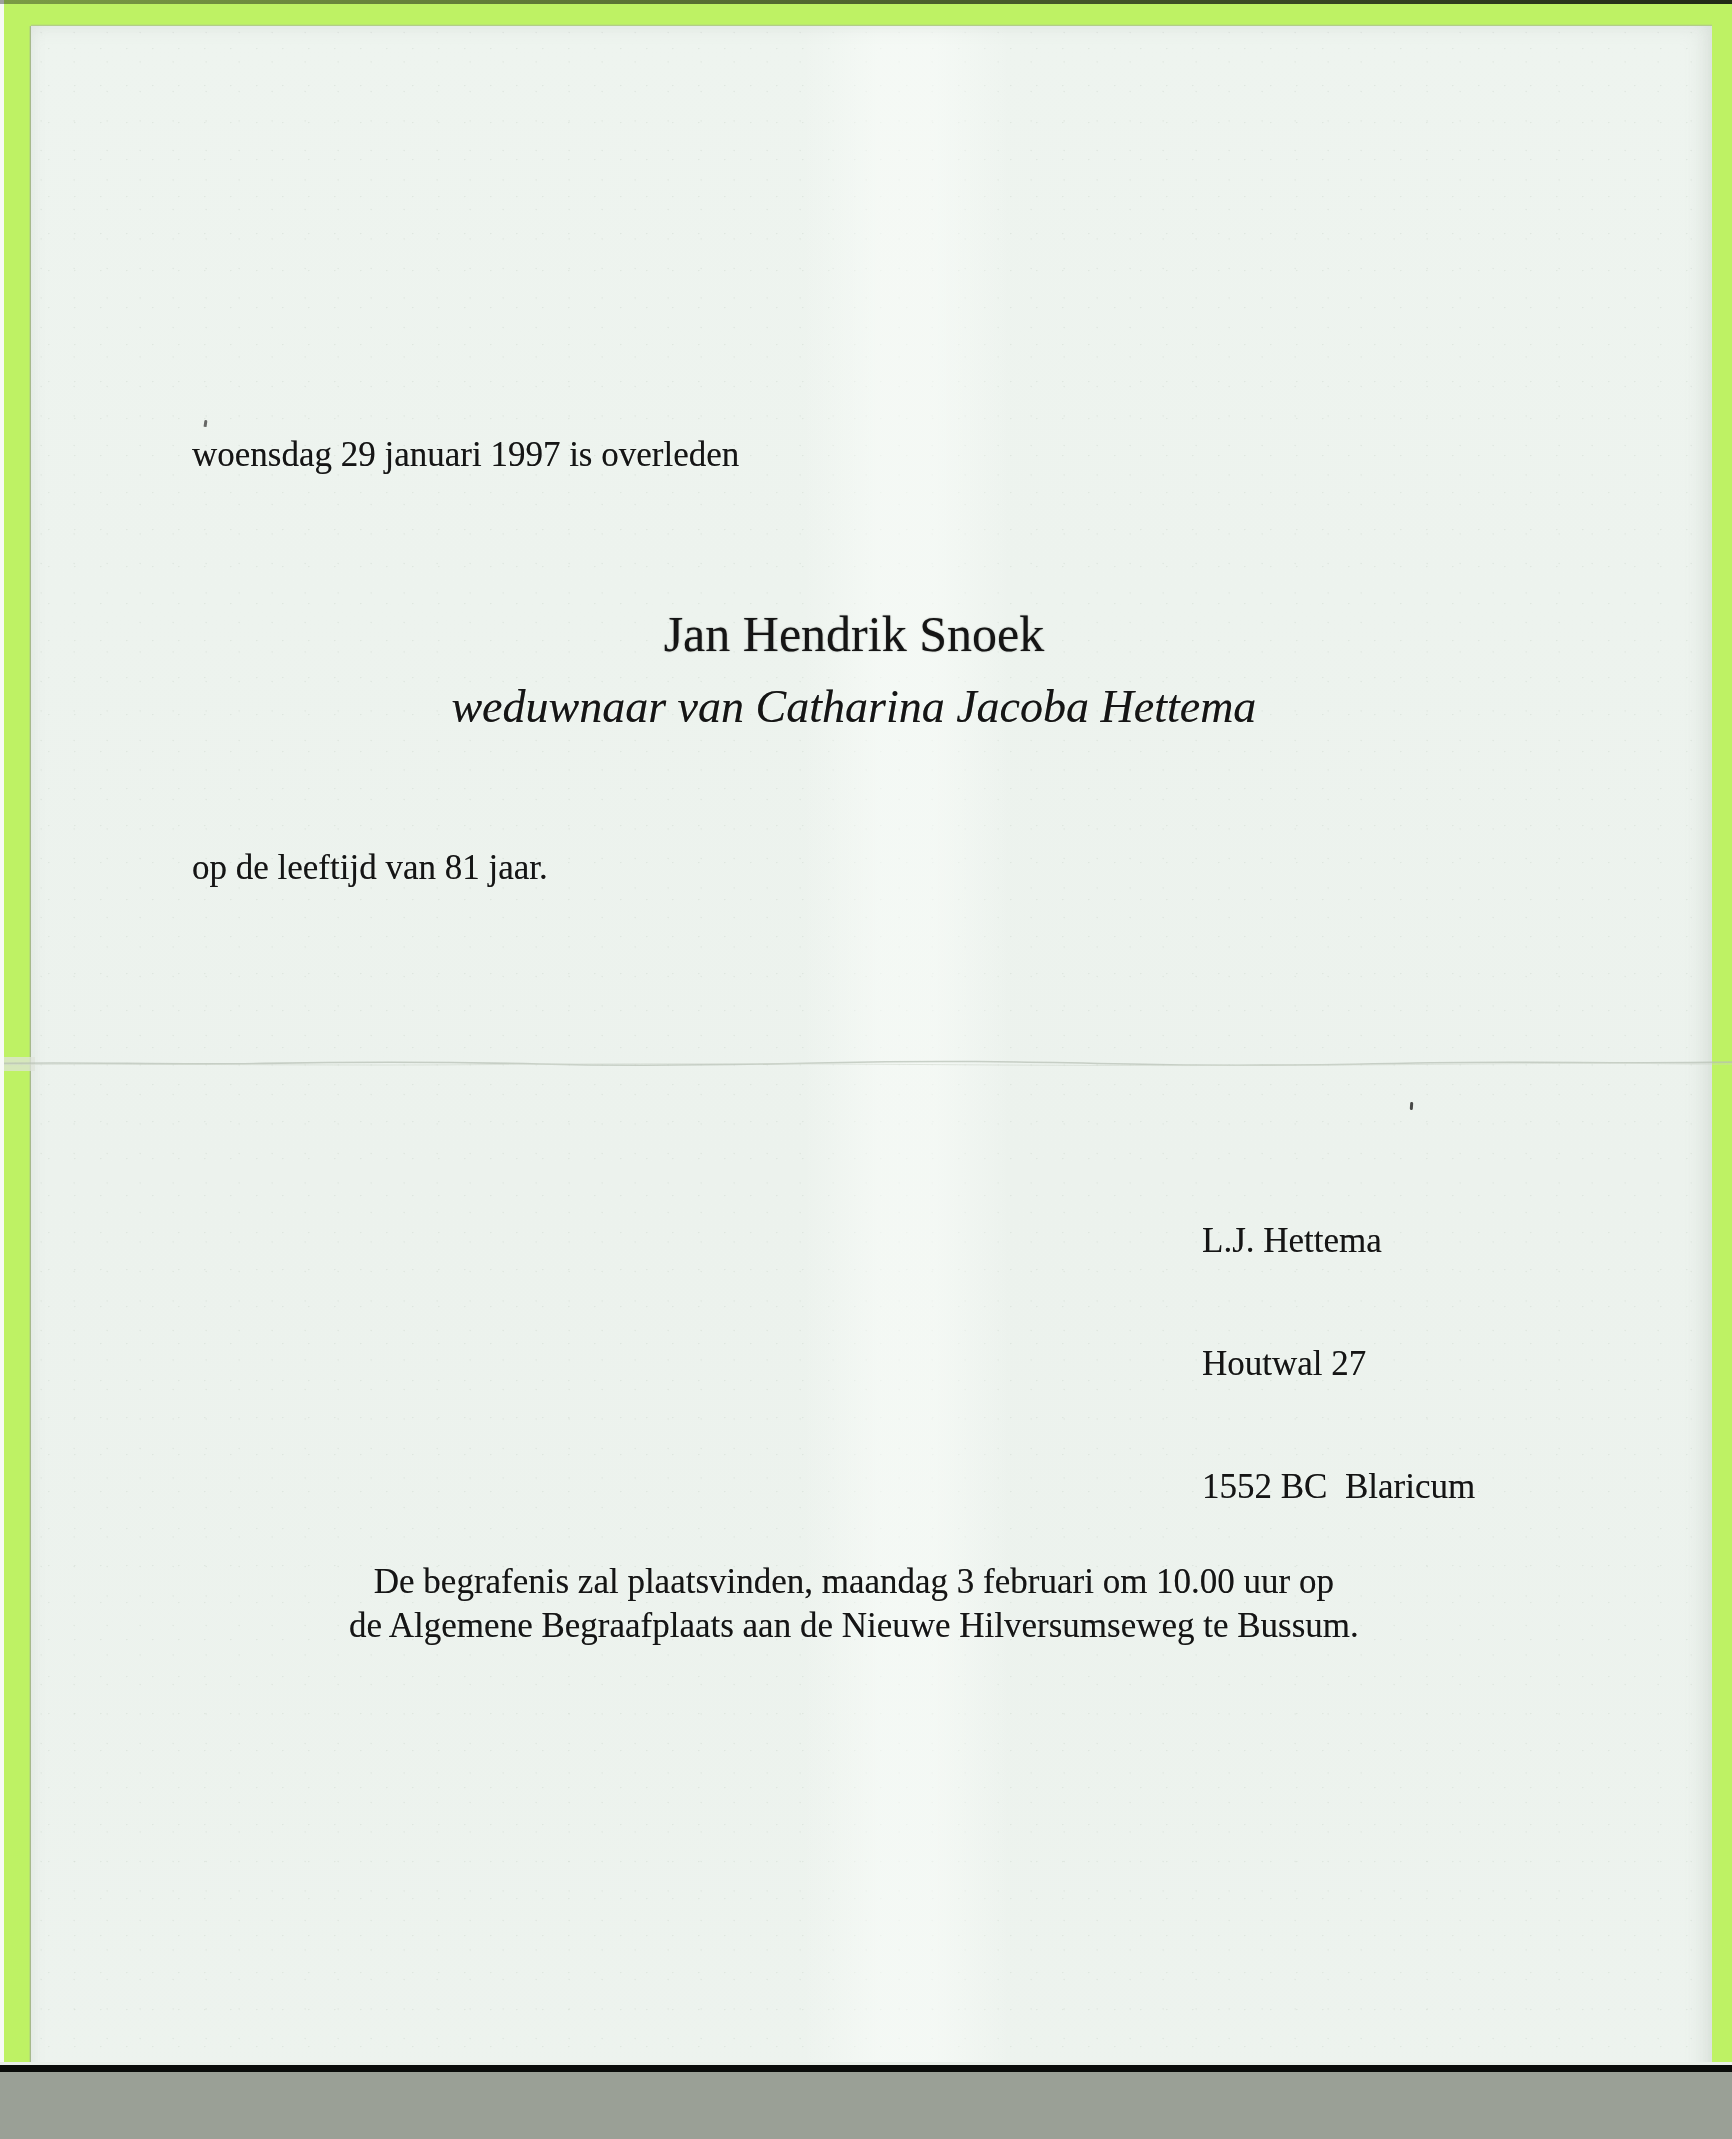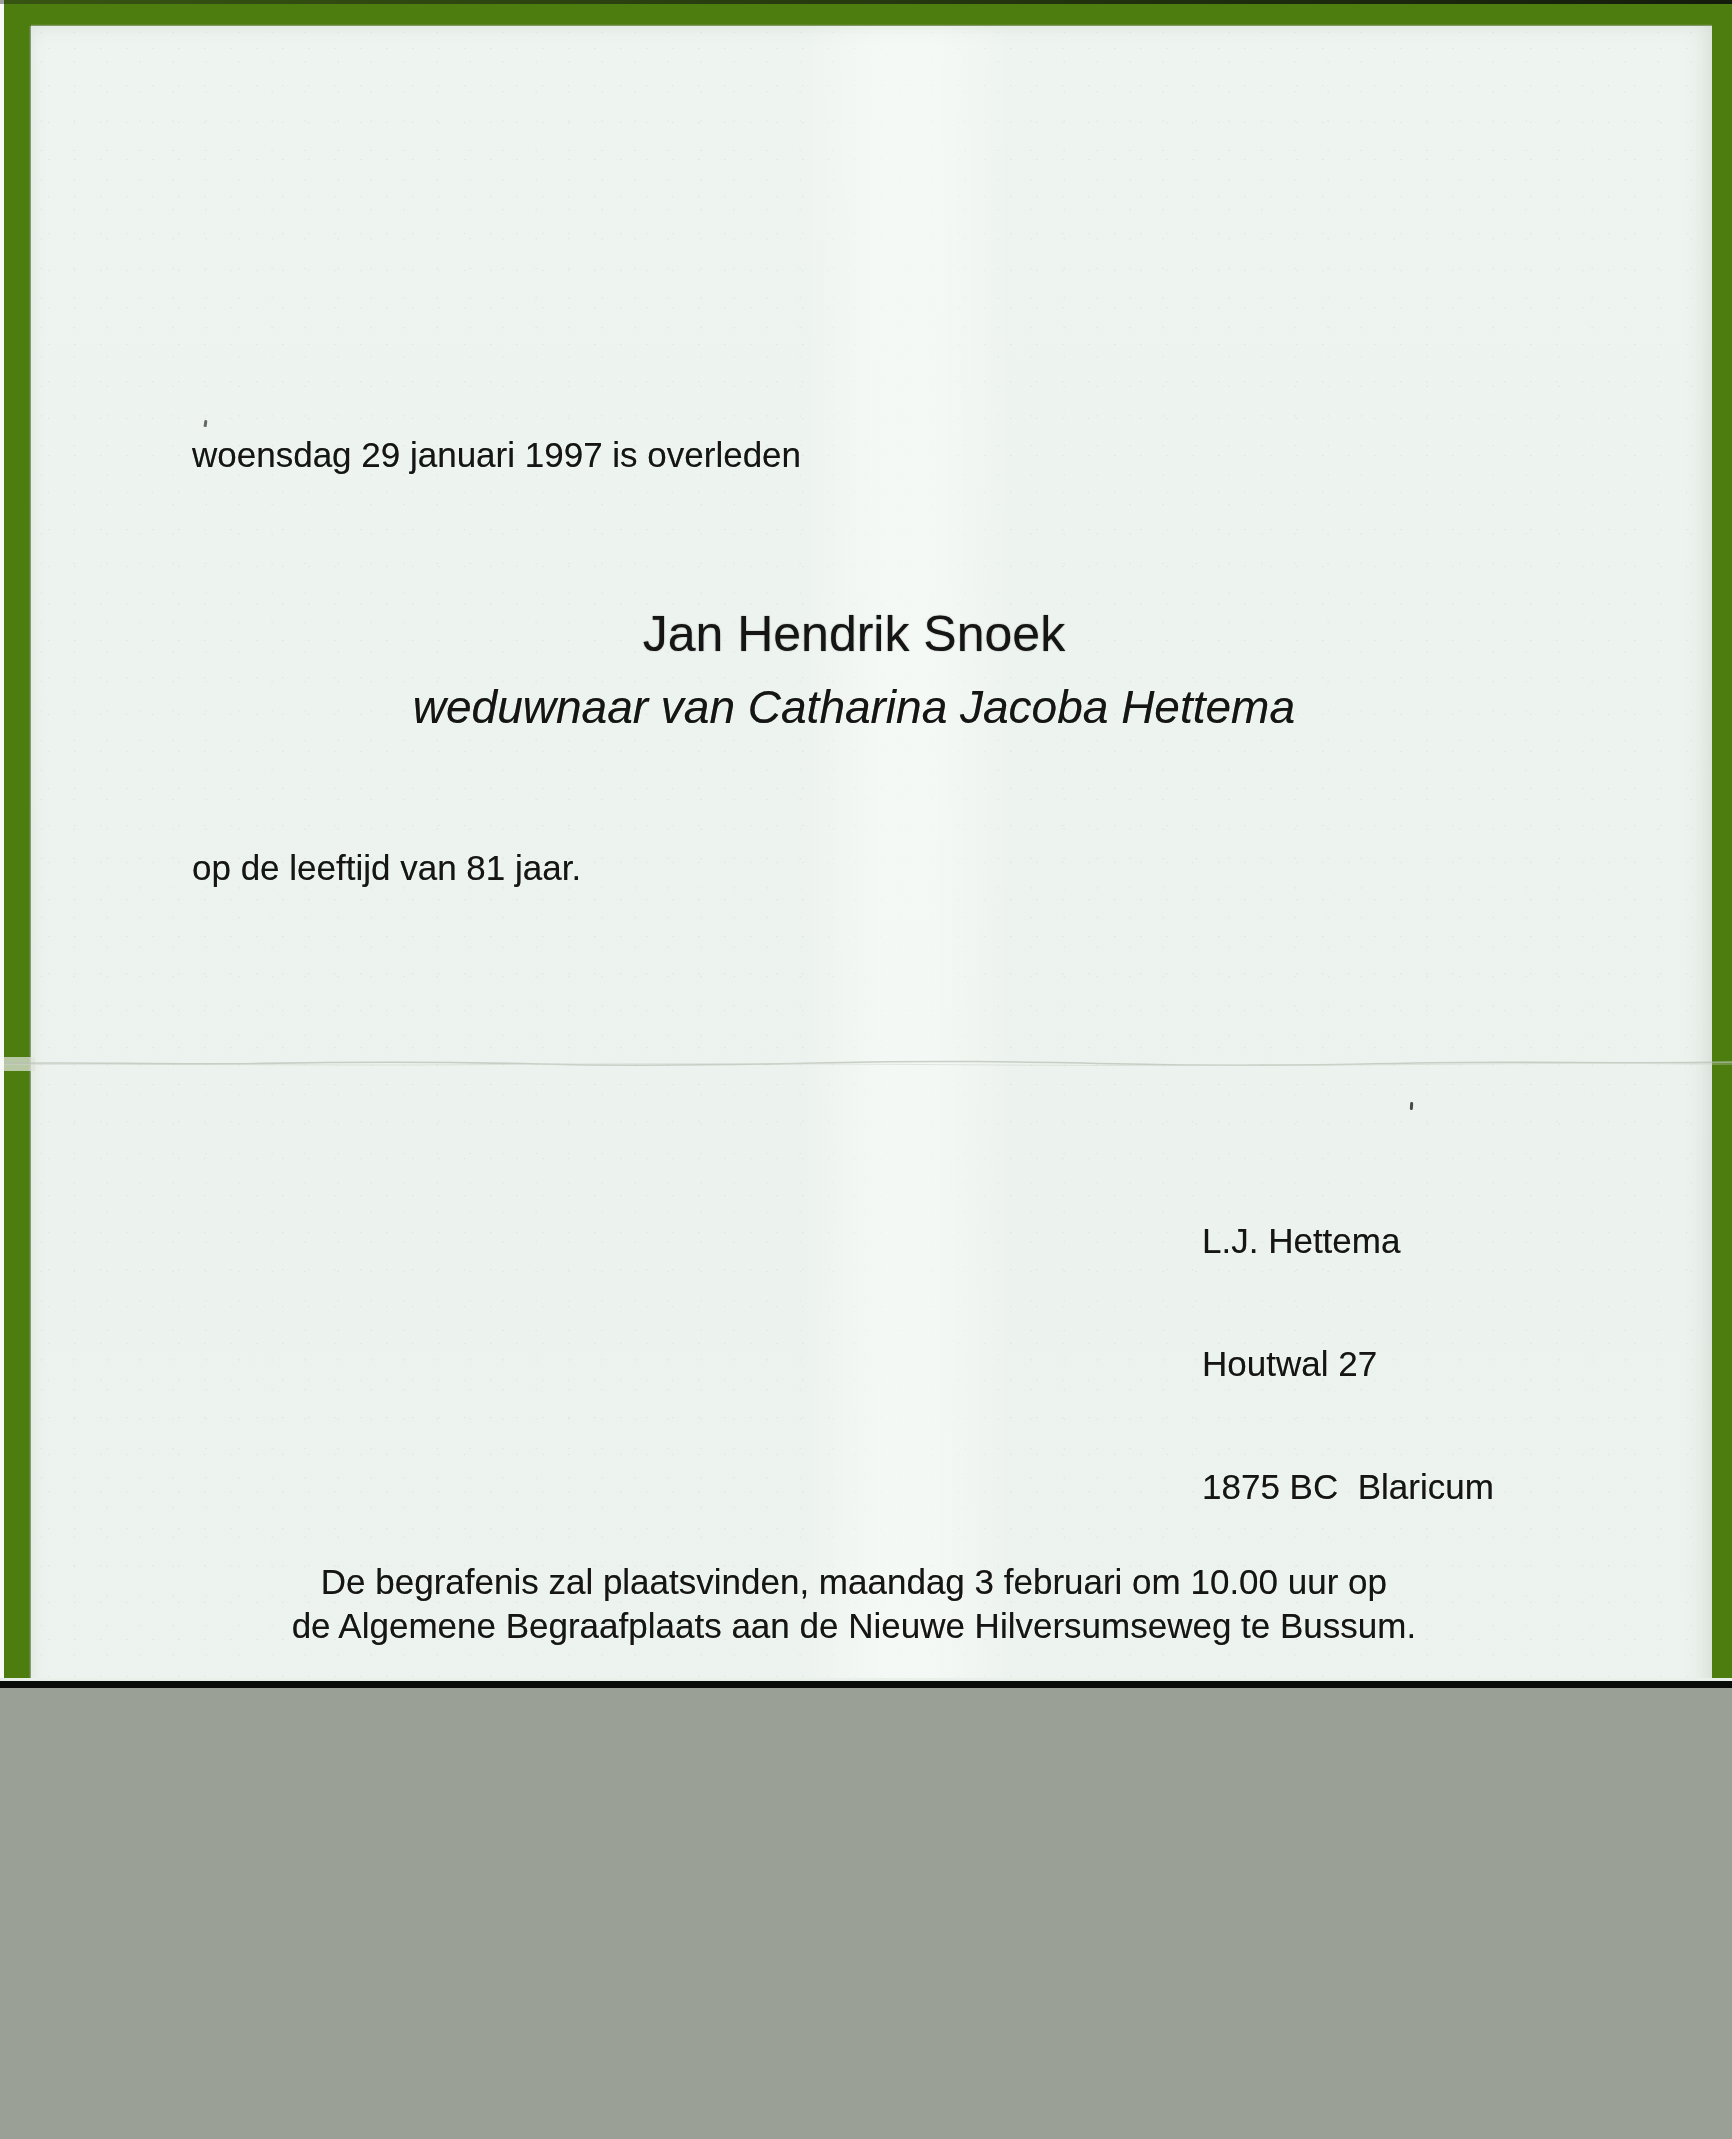--- a/index.html
+++ b/index.html
@@ -1,22 +1,22 @@
 <!DOCTYPE html>
 <html style="font-size:10px"><head>
 <meta charset="utf-8">
 <style>
   html, body { margin: 0; padding: 0; background: #9aa096; }
   #scan {
     position: relative;
     width: 1732px;
-    height: 1688px;
-    background: #4d7c0f;
+    height: 2072px;
+    background: #bef264;
     overflow: hidden;
-    font-family: Liberation Sans, sans-serif;
+    font-family: Liberation Serif, serif;
     color: #151515;
   }
   
   .edge-left {
     position: absolute; left: 0; top: 0; width: 3.8px; height: 100%;
     background: #f7faf6;
   }
   
   .edge-top {
     position: absolute; left: 0; top: 0; width: 100%; height: 3.8px;
@@ -103,21 +103,21 @@
 
     <div class="txt centered name" style="top:581px;">Jan Hendrik Snoek</div>
 
     <div class="txt centered relation" style="top:656px;">weduwnaar van Catharina Jacoba Hettema</div>
 
     <div class="txt" style="left:161px; top:823px;">op de leeftijd van 81 jaar.</div>
 
     <div class="txt address" style="left:1171px; top:1112px;">
       <div>L.J. Hettema</div>
       <div>Houtwal 27</div>
-      <div>1875 BC  Blaricum</div>
+      <div>1552 BC  Blaricum</div>
     </div>
 
 
     <div class="txt centered" style="top:1537px;">De begrafenis zal plaatsvinden, maandag 3 februari om 10.00 uur op</div>
 
     <div class="txt centered" style="top:1581px;">de Algemene Begraafplaats aan de Nieuwe Hilversumseweg te Bussum.</div>
 
 
     <div class="speck-a"></div>
     <div class="speck-b"></div>

